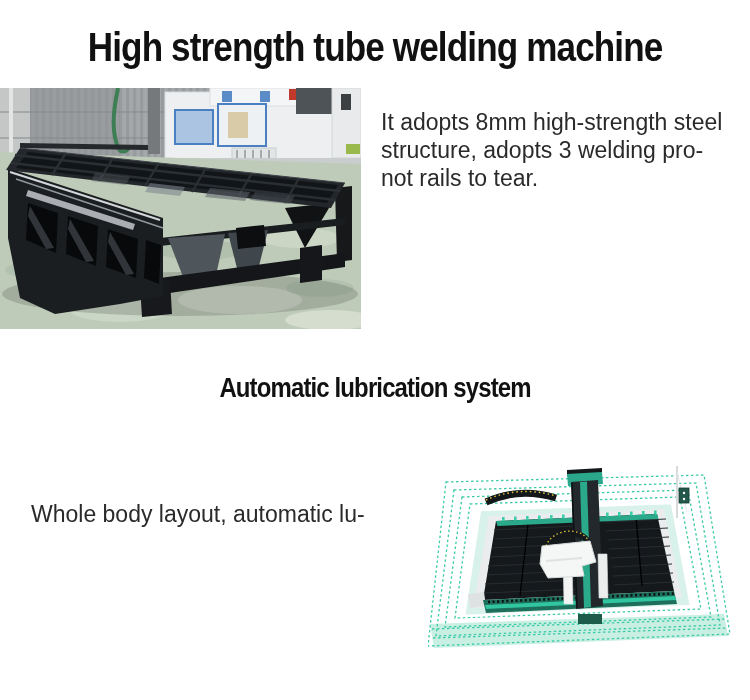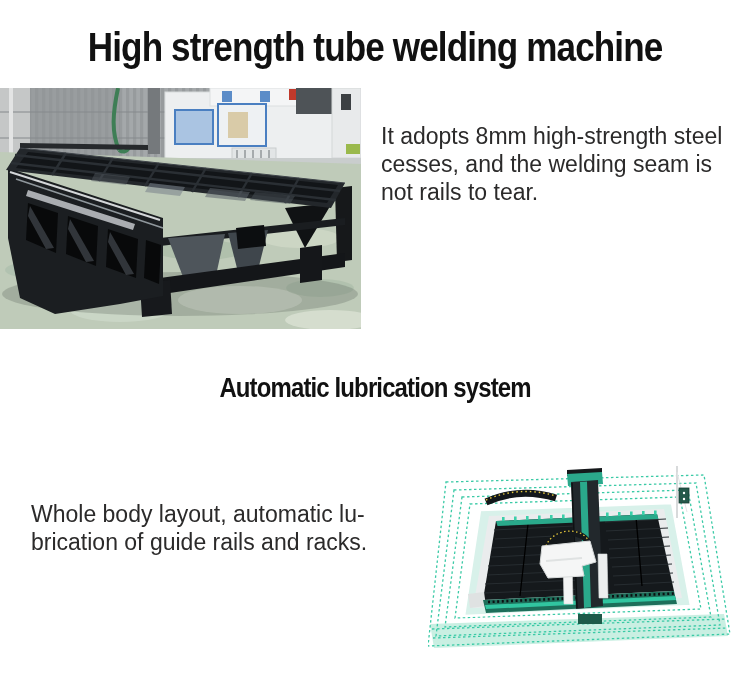--- a/index.html
+++ b/index.html
@@ -11,21 +11,21 @@
   }
   .heading {
     position:absolute; left:0; width:750px; text-align:center;
     color:#111111; font-weight:bold; white-space:nowrap;
   }
   .heading > span { display:inline-block; transform:scaleX(.855); transform-origin:50% 50%; letter-spacing:-1px; }
   .h1 { top:16px; font-size:41px; }
   .h2 { top:364px; font-size:28px; }
   .para { position:absolute; color:#2b2a2a; font-size:23px; line-height:28px; }
   .para span { display:block; white-space:nowrap; }
-  .p1 { left:381px; top:114px; }
+  .p1 { left:381px; top:100px; }
   .p2 { left:31px;  top:492px; }
   .img-wrap { position:absolute; }
   .photo { left:0; top:80px; width:361px; height:241px; }
   .illus { left:428px; top:458px; width:320px; height:192px; }
   svg { display:block; }
 </style>
 </head>
 <body>
 
 <div class="page">
@@ -125,31 +125,30 @@
         <line x1="10" y1="84" x2="160" y2="132" stroke="#d4d7d9" stroke-width="2"></line>
         <line x1="16" y1="91" x2="163" y2="140" stroke="#8f979c" stroke-width="1.5"></line>
         <polygon points="28,102 135,136 133,142 26,108" fill="#c3c7ca" opacity=".85"></polygon>
         <line x1="20" y1="60" x2="345" y2="95" stroke="#3f444a" stroke-width="1"></line>
       </g>
     </svg>
   </div>
 
   <div class="para p1">
     <span>It adopts 8mm high-strength steel</span>
-    <span>cesses, and the welding seam is</span>
+    <span>structure, adopts 3 welding pro-</span>
     <span>not rails to tear.</span>
   </div>
 
   <div class="heading h2">
     <span>Automatic lubrication system</span>
   </div>
 
   <div class="para p2">
     <span>Whole body layout, automatic lu-</span>
-    <span>brication of guide rails and racks.</span>
   </div>
 
   <div class="img-wrap illus">
     <svg width="320" height="192" viewBox="0 0 320 192">
 
       <polygon points="2,158 296,148 300,170 6,182" fill="#b2e8d6" opacity=".7"></polygon>
 
       <g fill="none" stroke="#3bcaa6" stroke-width="1.3" stroke-dasharray="2.5,2.5">
         <polygon points="18,16 276,9 302,168 0,180"></polygon>
         <polygon points="26,24 268,17 292,159 8,170"></polygon>

